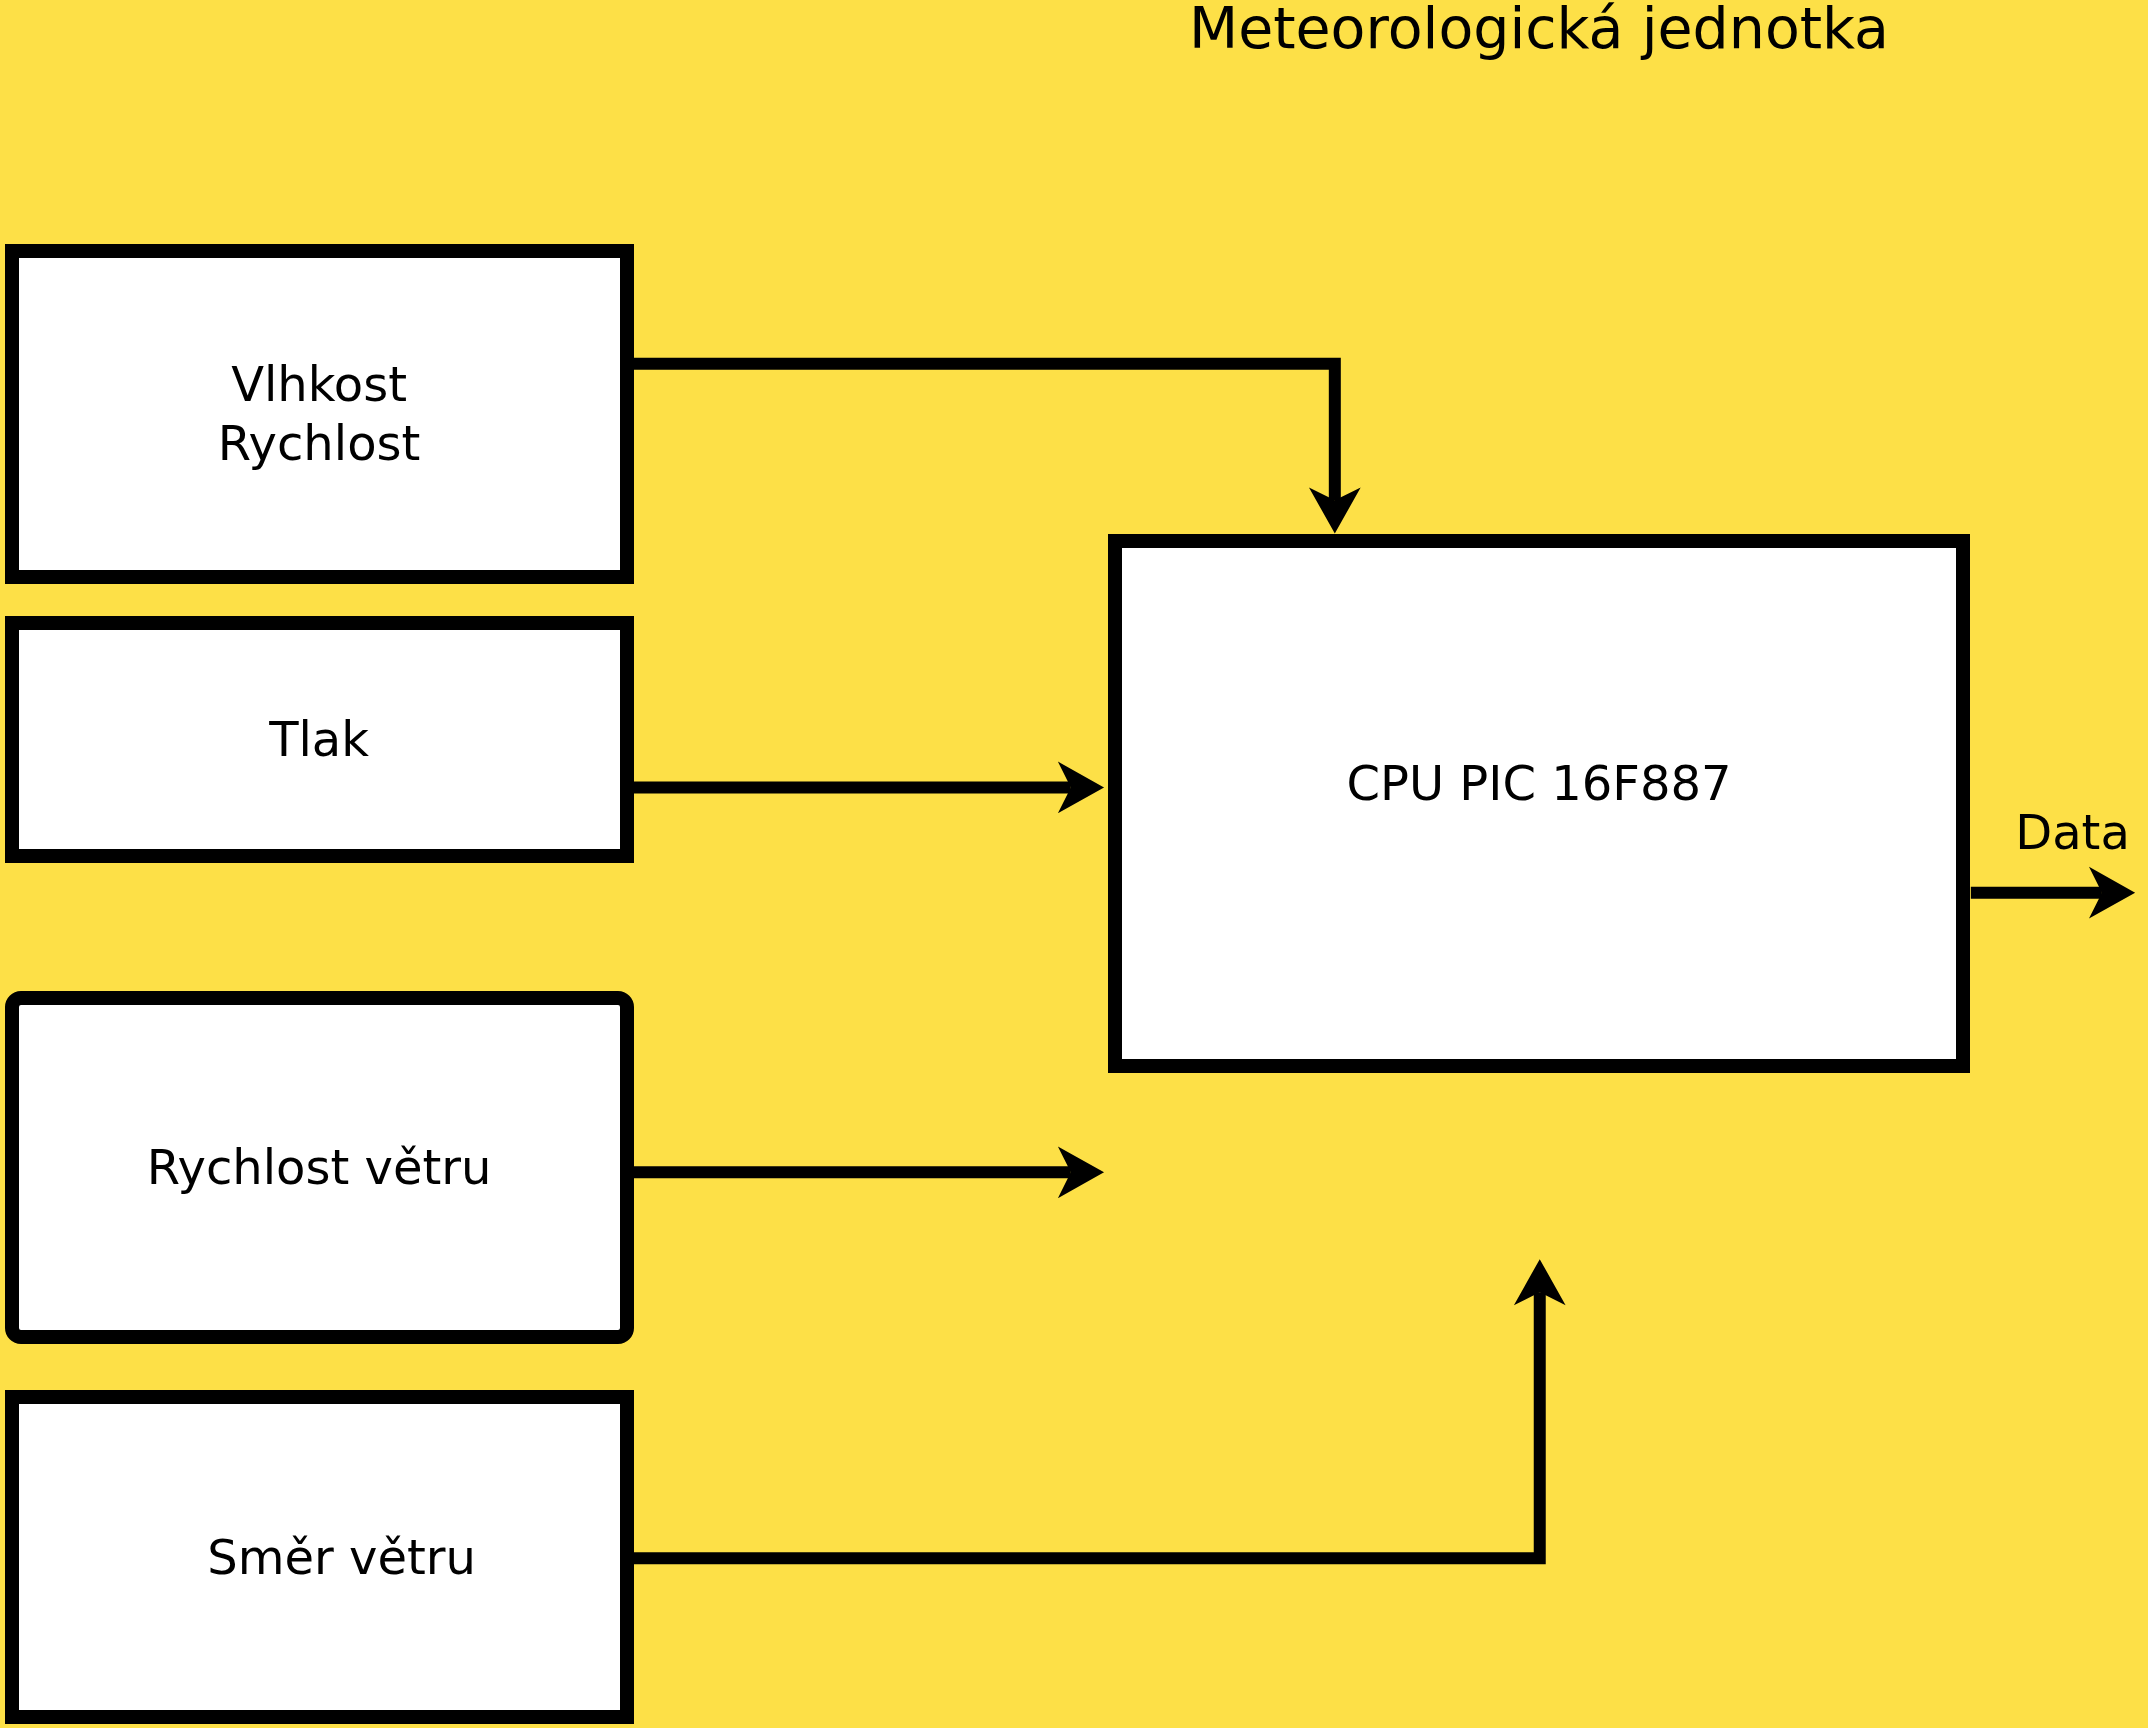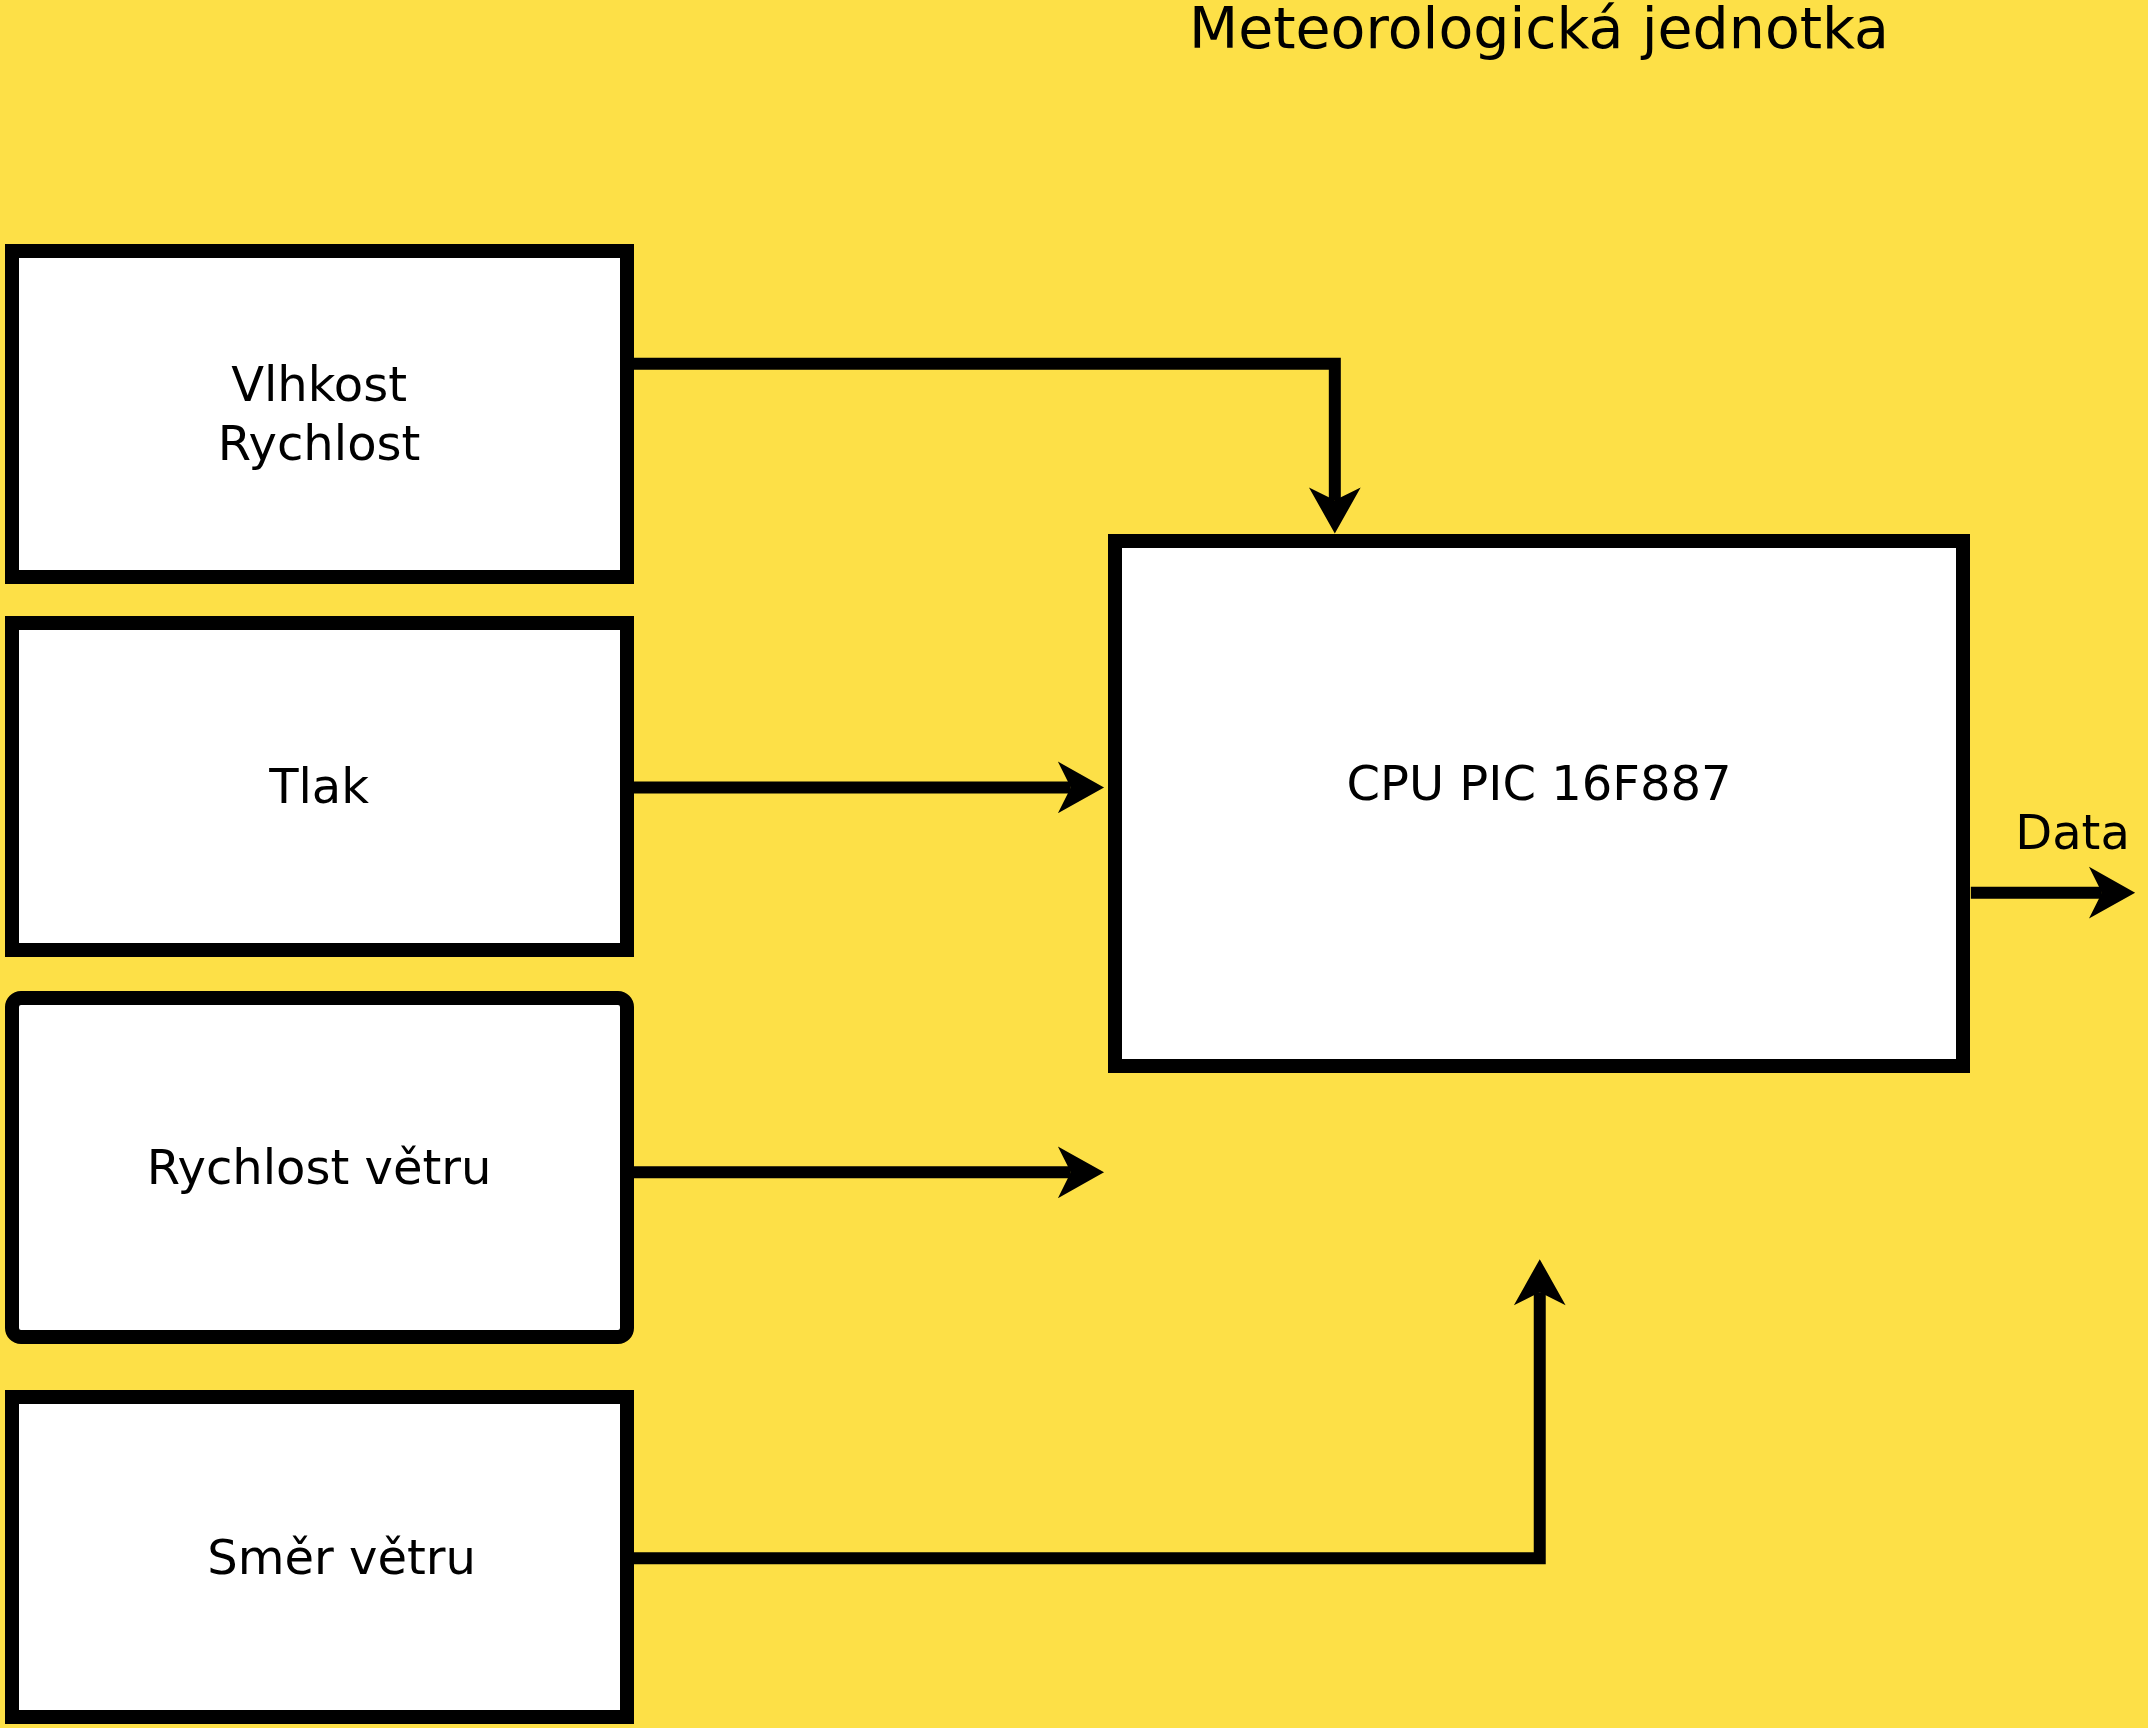--- a/index.html
+++ b/index.html
@@ -32,21 +32,21 @@
     border: 14.8px solid #000000;
     background: #ffffff;
     display: flex;
     align-items: center;
     justify-content: center;
     text-align: center;
     font-size: 48px;
     line-height: 1.22;
   }
   .box-humidity  { left: 4.6px;    top: 196px;  width: 629px; height: 340px; margin-top: 48px; }
-  .box-pressure  { left: 4.6px;    top: 616px;  width: 629px; height: 341px; }
+  .box-pressure  { left: 4.6px;    top: 616px;  width: 629px; height: 247px; }
   .box-windspeed { left: 4.6px;    top: 991px; width: 629px; height: 353px; border-radius: 16px; }
   .box-winddir   { left: 4.6px;    top: 1390px; width: 629px; height: 334px; padding-left: 45px; }
   .box-cpu       { left: 1108px; top: 534px;  width: 862px; height: 539px; }
   .box-cpu .box-label { position: relative; top: -20px; }
   .box-label { white-space: nowrap; }
   .data-label {
     position: absolute;
     left: 1994px;
     top: 808px;
     width: 157px;

